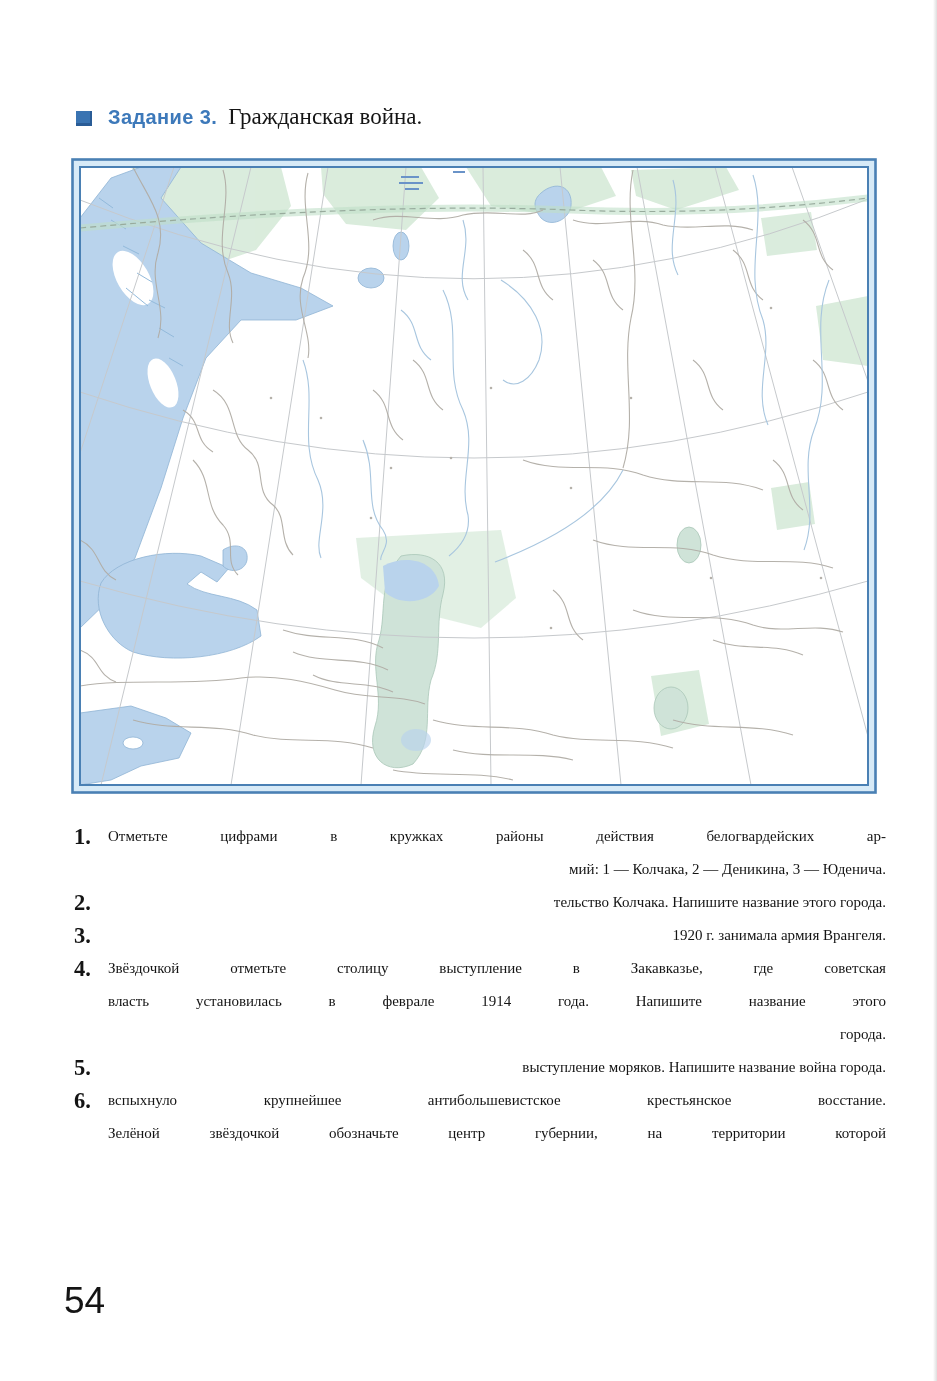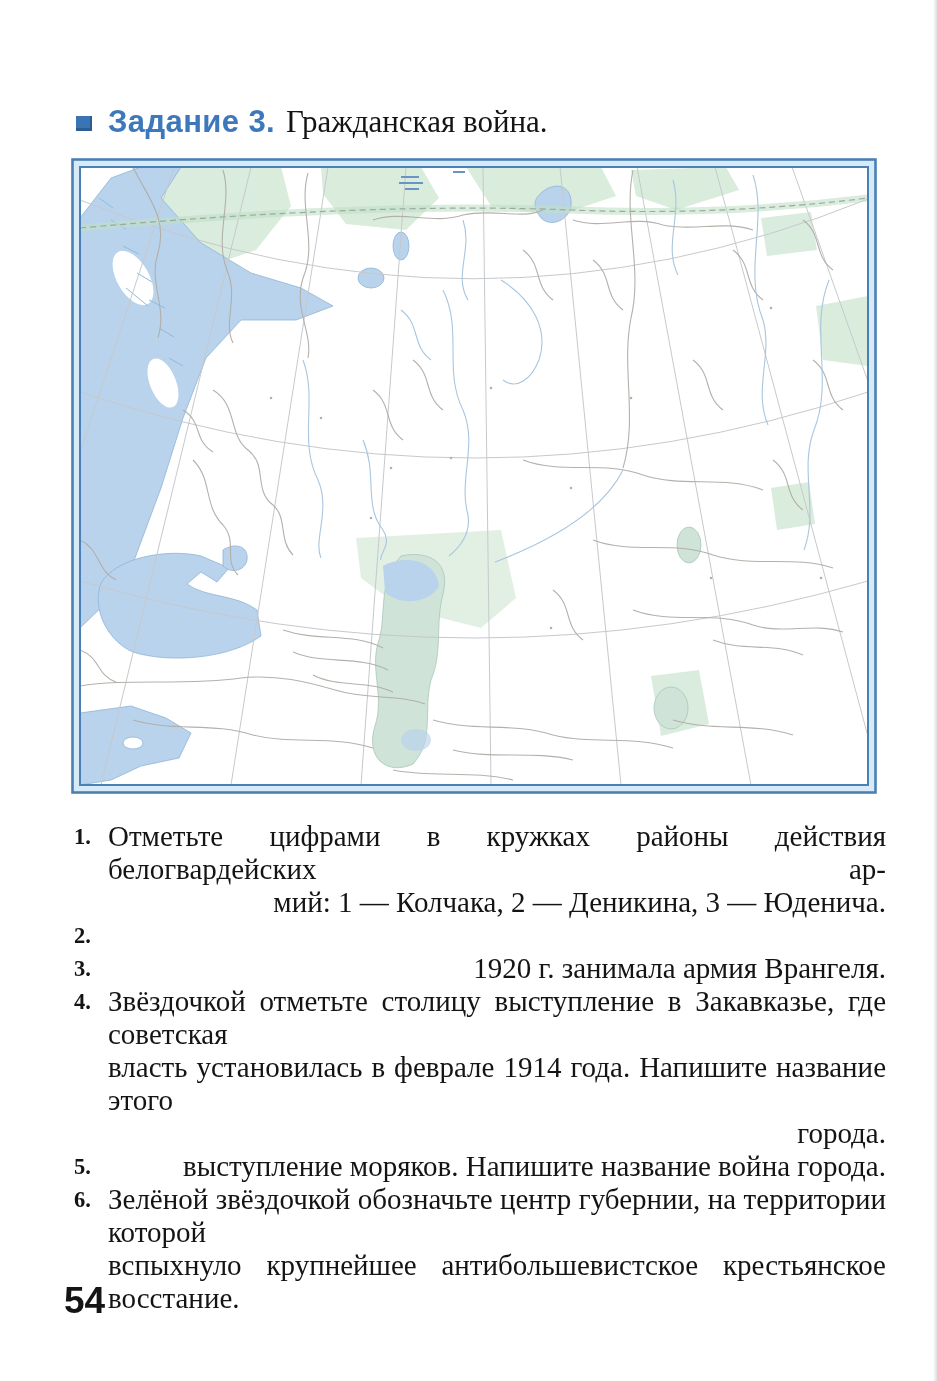--- a/index.html
+++ b/index.html
@@ -12,39 +12,39 @@
     background:linear-gradient(to right,#ffffff,#dedede);
   }
   
   .header { position:absolute; left:76px; top:104px; display:flex; align-items:baseline; }
   .bullet {
     width:16px; height:15px; background:#3a74b2; margin-right:16px;
     box-shadow: inset -2px -3px 0 #2a5c96; align-self:center; margin-top:2px;
   }
   .task-label {
     color:#3d79ba; font-family:"Liberation Sans", sans-serif; font-weight:bold;
-    font-size:31px; margin-right:11px; letter-spacing:0.4px;
-  }
-  .task-title { color:#141414; font-size:31px; }
+    font-size:20px; margin-right:11px; letter-spacing:0.4px;
+  }
+  .task-title { color:#141414; font-size:23px; }
   
   .map-frame { position:absolute; left:71px; top:158px; width:806px; height:636px; }
   .map-frame svg { display:block; }
   
   .tasks { position:absolute; left:74px; top:820px; width:812px; color:#141414; }
   .task-item { display:flex; }
   .task-number {
     flex:0 0 34px; width:34px; font-weight:bold; font-size:22.5px; line-height:33px;
   }
-  .task-text { flex:1; font-size:29px; line-height:33px; }
+  .task-text { flex:1; font-size:15px; line-height:33px; }
   .jline { text-align:justify; text-align-last:justify; }
   .lline { text-align:right; }
   
   .page-number {
     position:absolute; left:64px; top:1280px;
-    font-family:"Liberation Sans", sans-serif; font-size:37px; color:#141414;font-weight:bold;
+    font-family:"Liberation Sans", sans-serif; font-size:37px; color:#141414;
   }
 </style>
 </head>
 <body>
 
 <div class="page">
 
   <div class="header">
     <span class="bullet"></span>
     <span class="task-label">Задание 3.</span>
@@ -217,20 +217,21 @@
     <div class="task-item">
       <div class="task-number">1.</div>
       <div class="task-text">
         <div class="jline">Отметьте цифрами в кружках районы действия белогвардейских ар-</div>
         <div class="lline">мий: 1 — Колчака, 2 — Деникина, 3 — Юденича.</div>
       </div>
     </div>
     <div class="task-item">
       <div class="task-number">2.</div>
       <div class="task-text">
+        <div class="lline">тельство Колчака. Напишите название этого города.</div>
       </div>
     </div>
     <div class="task-item">
       <div class="task-number">3.</div>
       <div class="task-text">
         <div class="lline">1920 г. занимала армия Врангеля.</div>
       </div>
     </div>
     <div class="task-item">
       <div class="task-number">4.</div>
@@ -242,21 +243,21 @@
     </div>
     <div class="task-item">
       <div class="task-number">5.</div>
       <div class="task-text">
         <div class="lline">выступление моряков. Напишите название война города.</div>
       </div>
     </div>
     <div class="task-item">
       <div class="task-number">6.</div>
       <div class="task-text">
+        <div class="jline">вспыхнуло крупнейшее антибольшевистское крестьянское восстание.</div>
         <div class="jline">Зелёной звёздочкой обозначьте центр губернии, на территории которой</div>
-        <div class="jline">вспыхнуло крупнейшее антибольшевистское крестьянское восстание.</div>
       </div>
     </div>
   </div>
 
   <div class="page-number">54</div>
   <div class="edge-shadow"></div>
 </div>
 
 </body></html>

